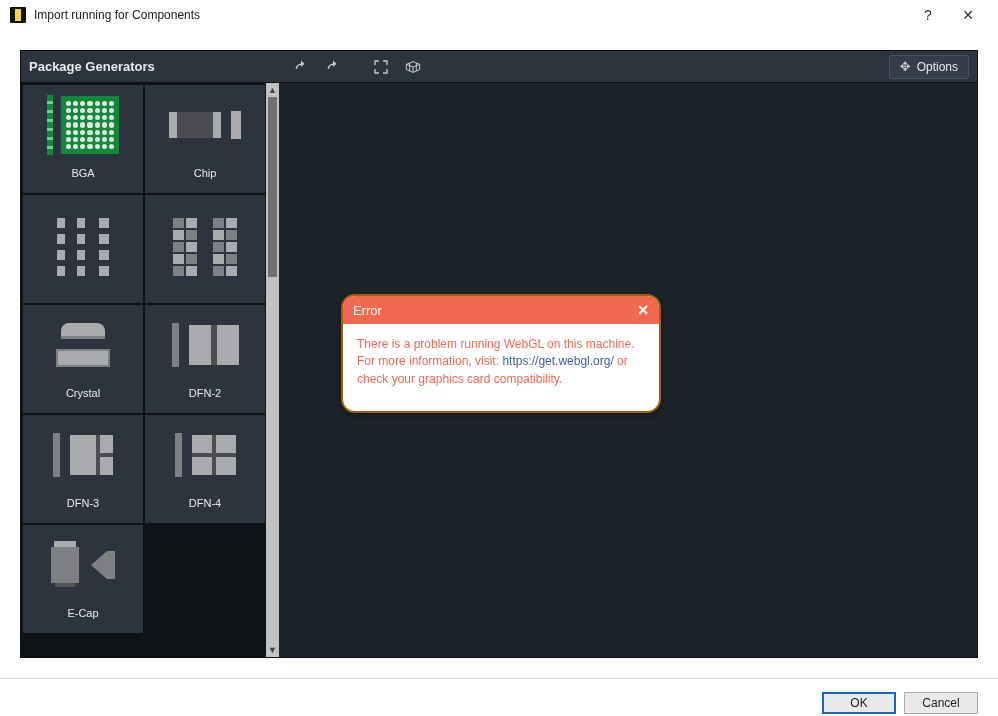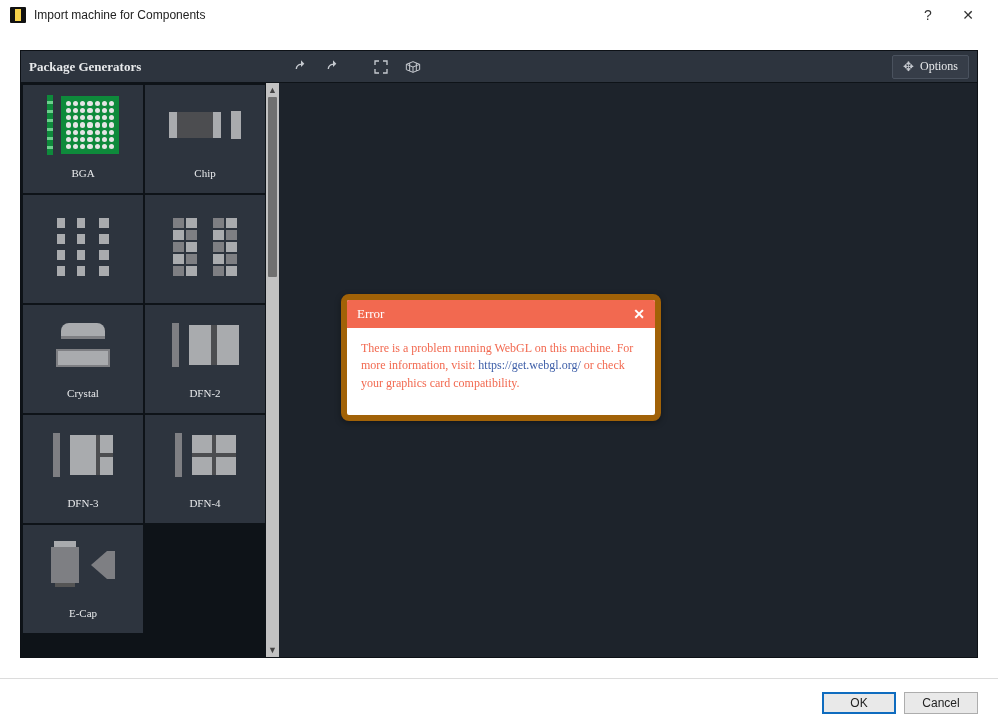--- a/index.html
+++ b/index.html
@@ -56,21 +56,21 @@
   .workspace {
     margin: 20px;
     height: 608px;
     background: var(--dark-bg);
     color: var(--text);
     border: 1px solid #0d1116;
     position: relative;
     display: flex;
     flex-direction: column;
   }
-  .ws-body { flex: 1; display: flex; overflow: hidden; font-family: Liberation Serif, serif; }
+  .ws-body { flex: 1; display: flex; overflow: hidden; }
   
   .sidebar {
     width: 258px;
     display: flex;
     flex-direction: column;
     background: var(--dark-bg);
   }
   .sidebar-header {
     height: 32px;
     line-height: 32px;
@@ -167,22 +167,22 @@
   .preview-area {
     flex:1;
     position: relative;
   }
   
   .error-box {
     position: absolute;
     left: 62px; top: 211px;
     width: 320px;
     background: #fff;
-    border: 6px solid #a16207;
-    border-radius: 8px;
+    border: 2px solid #a16207;
+    border-radius: 14px;
     box-shadow: 0 2px 6px rgba(0,0,0,0.35);
     overflow: hidden;
   }
   .error-head {
     background: var(--accent-error);
     color: #fff;
     height: 28px;
     display: flex; align-items: center;
     padding: 0 10px;
     font-size: 13px; font-weight: 500;
@@ -285,21 +285,21 @@
   .ico-ecap .tri-wrap{display:flex;align-items:center;}
   .ico-ecap .sq{width:8px;height:28px;background:var(--gray-icon-d);}
 </style>
 </head>
 <body>
 
 <div class="titlebar">
   <div class="app-icon">
       <span></span>
     </div>
-  <div>Import machine for Components</div>
+  <div>Import running for Components</div>
   <div class="spacer"></div>
   <div class="win-btn">?</div>
   <div class="win-btn">✕</div>
 </div>
 
 <div class="workspace">
   <div class="ws-body">
 
     <div class="sidebar">
       <div class="sidebar-header">Package Generators</div>

